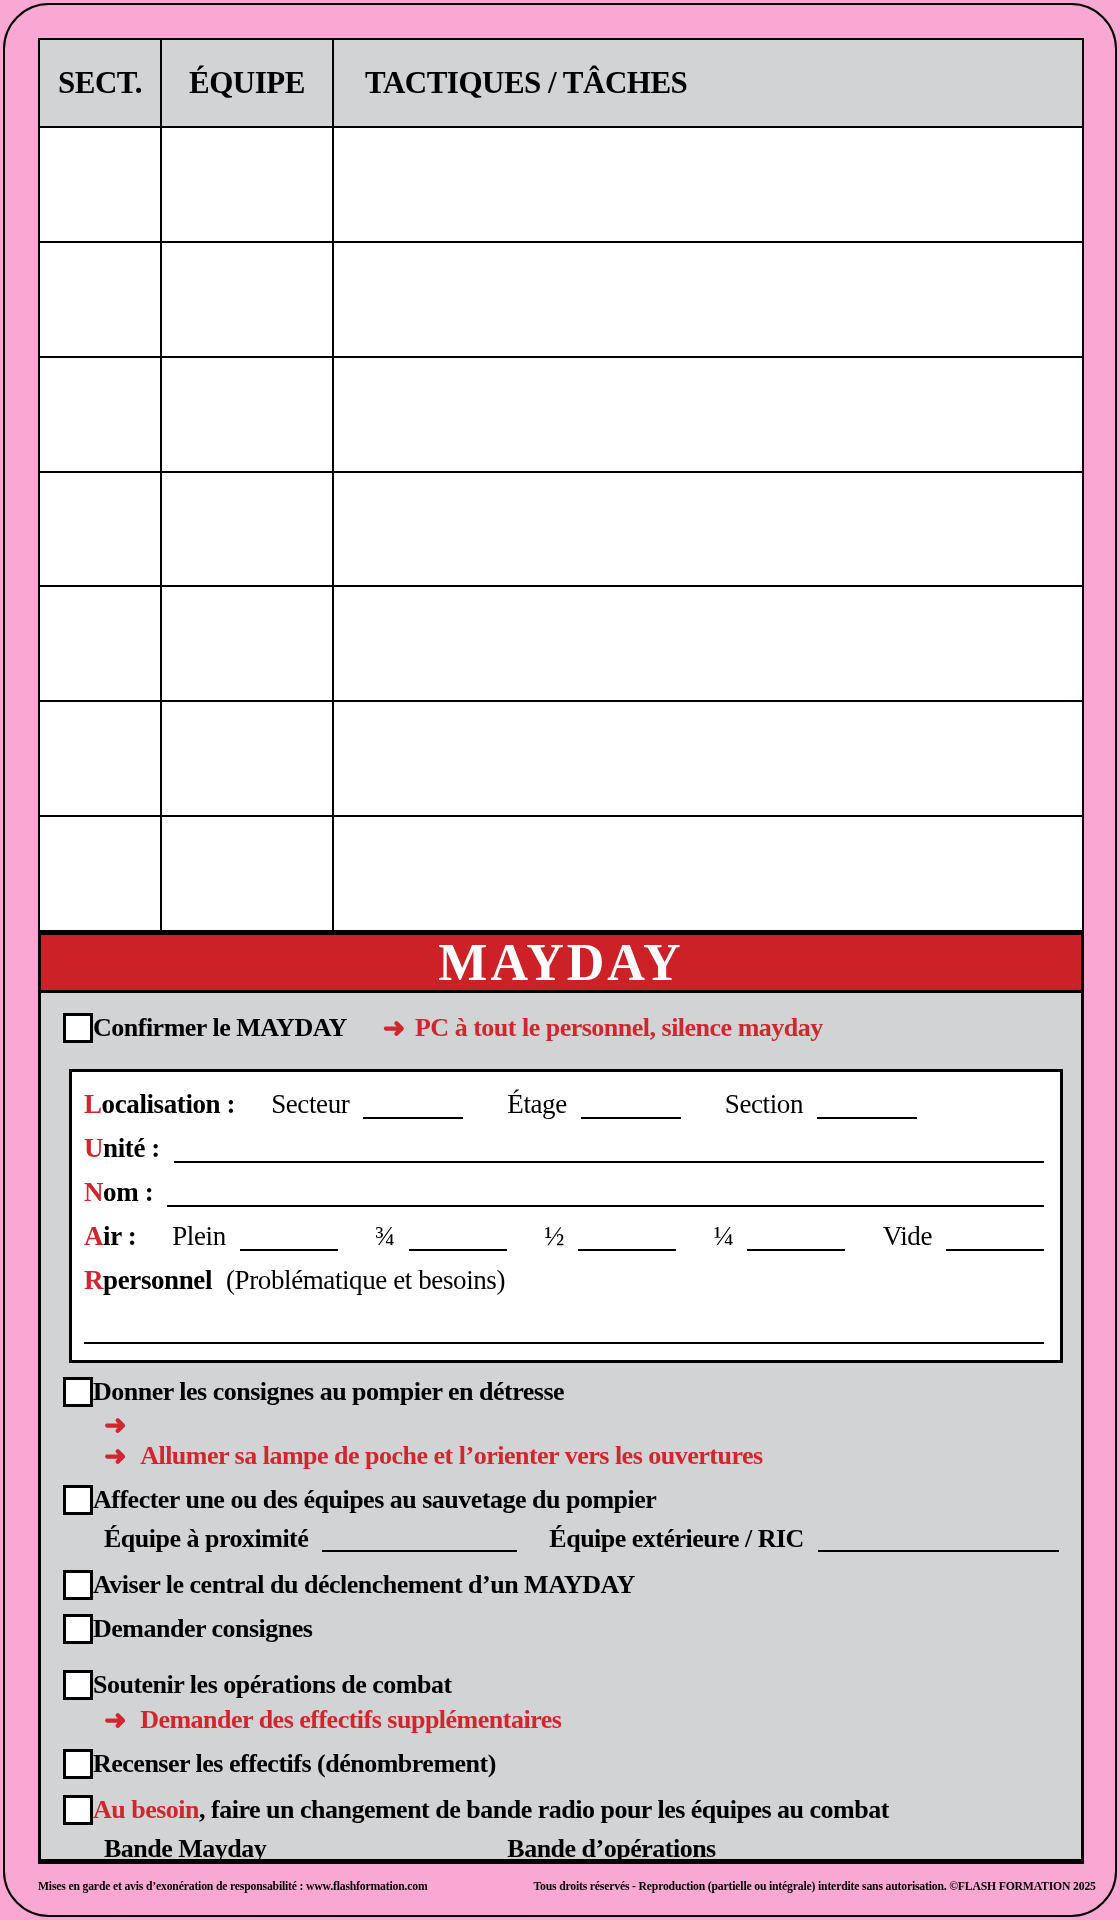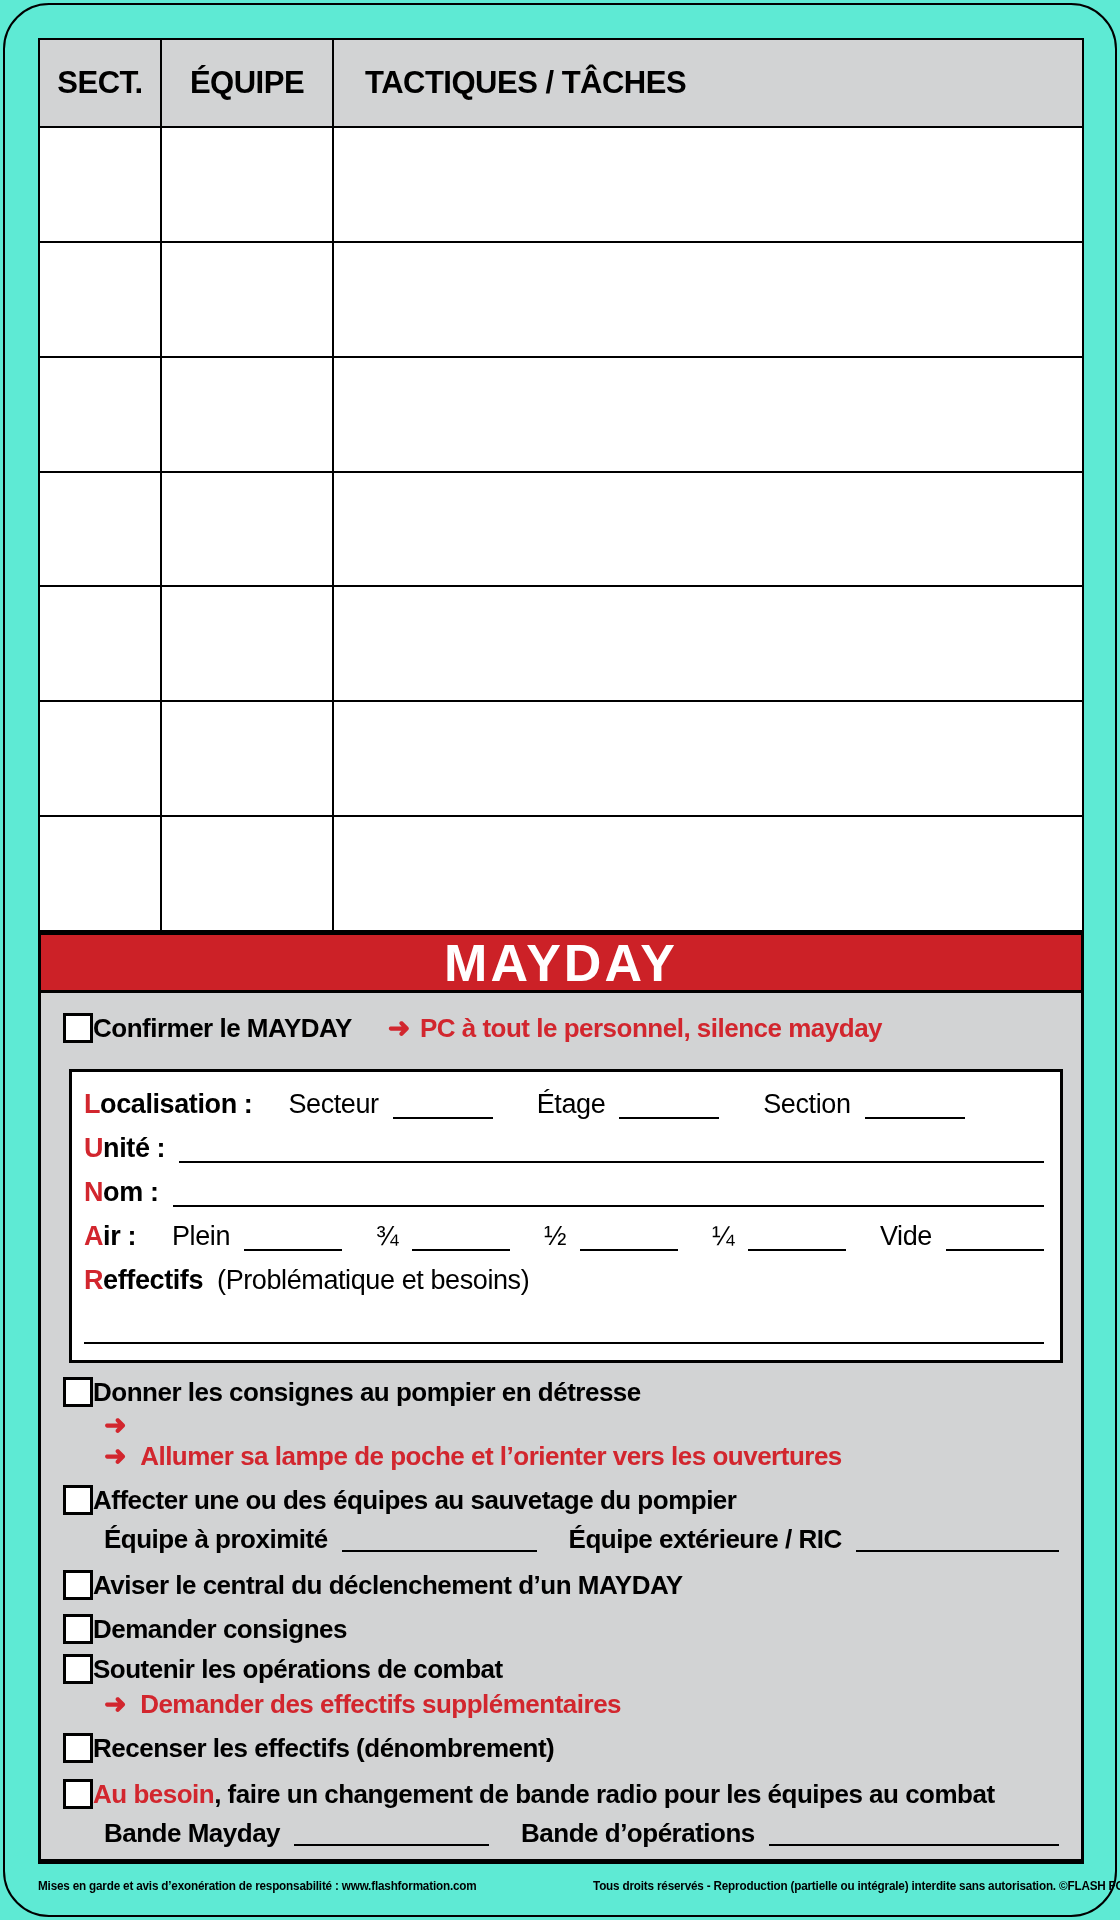--- a/index.html
+++ b/index.html
@@ -1,18 +1,18 @@
 <!DOCTYPE html>
 <html style="--red: #cc2127; --red-text: #d2262e; --gray: #d2d3d4;"><head>
 <meta charset="utf-8">
 <style>
   html,body { margin:0; padding:0; background:#fff; }
   .card {
-    position:relative; width:1120px; height:1920px; background:#5eead4;
-    font-family:Liberation Sans, sans-serif; color:#000; overflow:hidden;
+    position:relative; width:1120px; height:1920px; background:#f9a8d4;
+    font-family:Liberation Serif, serif; color:#000; overflow:hidden;
   }
   .outline {
     position:absolute; inset:3px; border:2px solid #000; border-radius:46px;
     pointer-events:none;
   }
 
   
   .sect-table {
     position:absolute; left:38px; top:38px; width:1046px; height:894px;
     box-sizing:border-box; border:2px solid #000;
@@ -75,21 +75,21 @@
 
   
   .row-main { margin-top:14px; }
   .row-sub { display:flex; align-items:center; gap:14px; margin-left:41px; margin-top:5px; line-height:30px; white-space:nowrap; }
   .row-sub.tight { margin-top:2px; }
   .row-fields { display:flex; align-items:baseline; margin-left:41px; margin-top:7px; line-height:34px; white-space:nowrap; }
   .row-fields .blank { height:24px; margin-bottom:4px; }
   .row-fields .blank.b1 { width:195px; margin-left:14px; }
   .row-fields .gap { display:inline-block; width:32px; }
   .row-fields .blank.b2 { flex:1 1 auto; margin-left:14px; }
-  .mt10 { margin-top:10px; }
+  .mt10 { margin-top:26px; }
   .mt16 { margin-top:16px;align-items:flex-end; }
 
   
   .footer {
     position:absolute; left:38px; top:1878px; width:1048px;
     display:flex; justify-content:space-between; align-items:center;
     font-size:13px; font-weight:bold; letter-spacing:-0.2px; white-space:nowrap;
   }
   .footer .fl { transform:scaleX(0.9); transform-origin:0 50%; }
   .footer .fr { transform:scaleX(0.9); transform-origin:100% 50%; }
@@ -205,21 +205,21 @@
             <span class="n">¼</span>
             <span class="blank"></span>
           </span>
           <span class="air-group">
             <span class="n">Vide</span>
             <span class="blank"></span>
           </span>
         </div>
         <div class="lb-row">
           <span class="init">R</span>
-            <span class="b">effectifs</span>
+            <span class="b">personnel</span>
           <span class="gap14"></span>
           <span class="n">(Problématique et besoins)</span>
         </div>
         <div class="lb-row full-line">
           <span class="blank"></span>
         </div>
       </div>
 
       <div class="check-row row-main">
         <span class="cb"></span>

